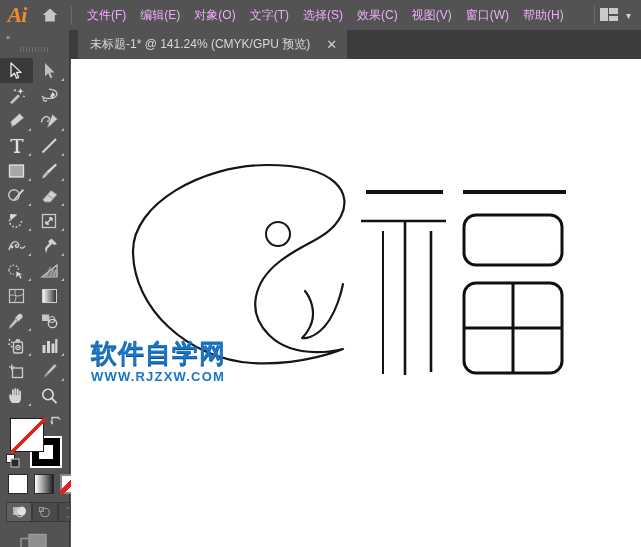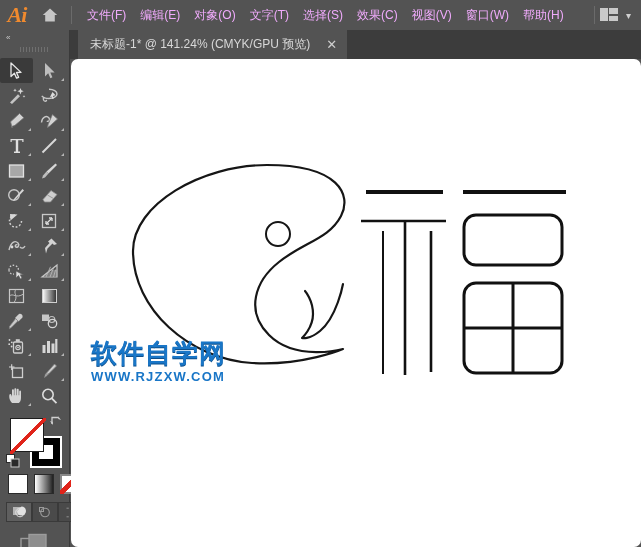--- a/index.html
+++ b/index.html
@@ -120,21 +120,21 @@
   }
   .mbtn.on{background:#5f5f5f;}
   .screenmode{
     position:absolute;left:0;top:118px;width:70px;height:28px;
     display:flex;align-items:center;justify-content:center;cursor:pointer;
   }
 
   
   .canvas{
     position:absolute;left:71px;top:59px;width:570px;height:488px;
-    background:#ffffff;overflow:hidden;border-radius:7px;
+    background:#ffffff;overflow:hidden;
   }
   .art{position:absolute;left:0;top:0;width:570px;height:488px;}
 
   
   .wm{
     position:absolute;left:20px;top:281px;width:175px;user-select:none;
     pointer-events:none;
   }
   .wm-cn{
     font-size:26px;font-weight:bold;color:#1976c7;letter-spacing:1px;

